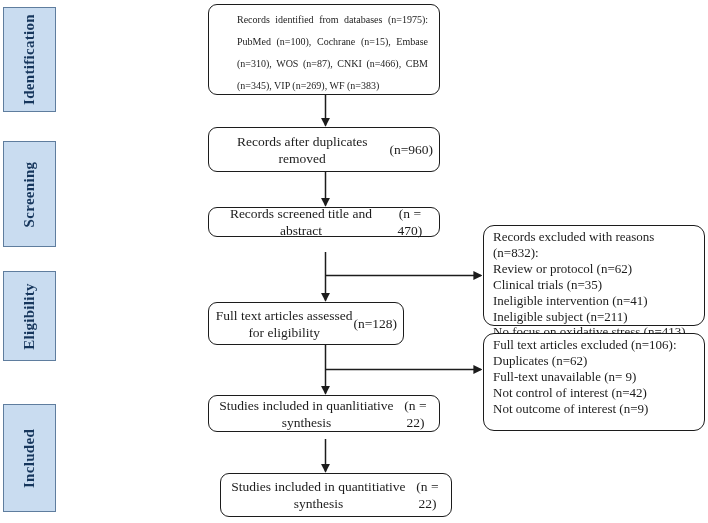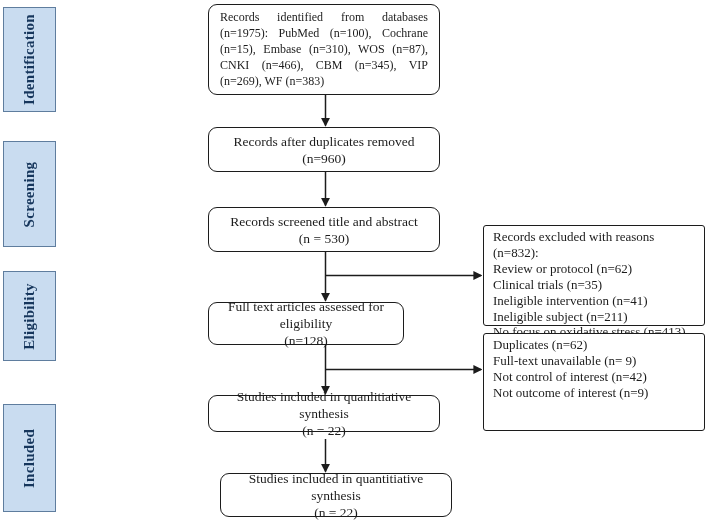--- a/index.html
+++ b/index.html
@@ -35,41 +35,41 @@
   .fbox {
     position: absolute;
     box-sizing: border-box;
     background: #ffffff;
     border: 1.6px solid var(--line-color);
     border-radius: 9px;
     color: var(--text-color);
   }
   .fbox.center {
     display: flex;
-    flex-direction: column;
+    flex-direction: row;
     align-items: center;
     justify-content: center;
     text-align: center;
     font-size: 13.5px;
     line-height: 1.26;
     padding: 2px 6px;
   }
   .fbox.justify {
-    font-size: 12px;
-    line-height: 16px;
+    font-size: 10px;
+    line-height: 22px;
     text-align: justify;
-    padding: 4px 11px 4px 11px;
+    padding: 4px 11px 4px 28px;
   }
   
   .xbox {
     position: absolute;
     box-sizing: border-box;
     background: #ffffff;
     border: 1.6px solid var(--line-color);
-    border-radius: 3px;
+    border-radius: 11px;
     color: var(--text-color);
     font-size: 13px;
     line-height: 15.9px;
     padding: 3px 6px 3px 9px;
     text-align: left;
   }
   .arrow-layer {
     position: absolute;
     inset: 0;
     pointer-events: none;
@@ -99,23 +99,23 @@
 
   <div class="fbox justify" style="left:208px; top:4px; width:232px; height:91px;">
     <div>Records identified from databases (n=1975): PubMed (n=100), Cochrane (n=15), Embase (n=310), WOS (n=87), CNKI (n=466), CBM (n=345), VIP (n=269), WF (n=383)</div>
   </div>
 
   <div class="fbox center" style="left:208px; top:127px; width:232px; height:45px;">
     <div>Records after duplicates removed</div>
     <div>(n=960)</div>
   </div>
 
-  <div class="fbox center" style="left:208px; top:207px; width:232px; height:45px;">
+  <div class="fbox center" style="left:208px; top:207px; width:232px; height:30px;">
     <div>Records screened title and abstract</div>
-    <div>(n = 530)</div>
+    <div>(n = 470)</div>
   </div>
 
   <div class="fbox center" style="left:208px; top:302px; width:196px; height:43px;">
     <div>Full text articles assessed for eligibility</div>
     <div>(n=128)</div>
   </div>
 
   <div class="fbox center" style="left:208px; top:395px; width:232px; height:37px;">
     <div>Studies included in quanlitiative synthesis</div>
     <div>(n = 22)</div>
@@ -129,20 +129,21 @@
   <div class="xbox" style="left:483px; top:225px; width:222px; height:101px;">
     <div>Records excluded with reasons (n=832):</div>
     <div>Review or protocol (n=62)</div>
     <div>Clinical trials (n=35)</div>
     <div>Ineligible intervention (n=41)</div>
     <div>Ineligible subject (n=211)</div>
     <div>No focus on oxidative stress (n=413)</div>
   </div>
 
   <div class="xbox" style="left:483px; top:333px; width:222px; height:98px;">
+    <div>Full text articles excluded (n=106):</div>
     <div>Duplicates (n=62)</div>
     <div>Full-text unavailable (n= 9)</div>
     <div>Not control of interest (n=42)</div>
     <div>Not outcome of interest (n=9)</div>
   </div>
 
   <svg class="arrow-layer" width="708" height="523" viewBox="0 0 708 523">
     <defs>
       <marker id="arrowhead" viewBox="0 0 10 10" refX="8.5" refY="5" markerWidth="6" markerHeight="6" orient="auto-start-reverse">
         <path d="M0 0 L10 5 L0 10 z" fill="#1c1c1c"></path>

